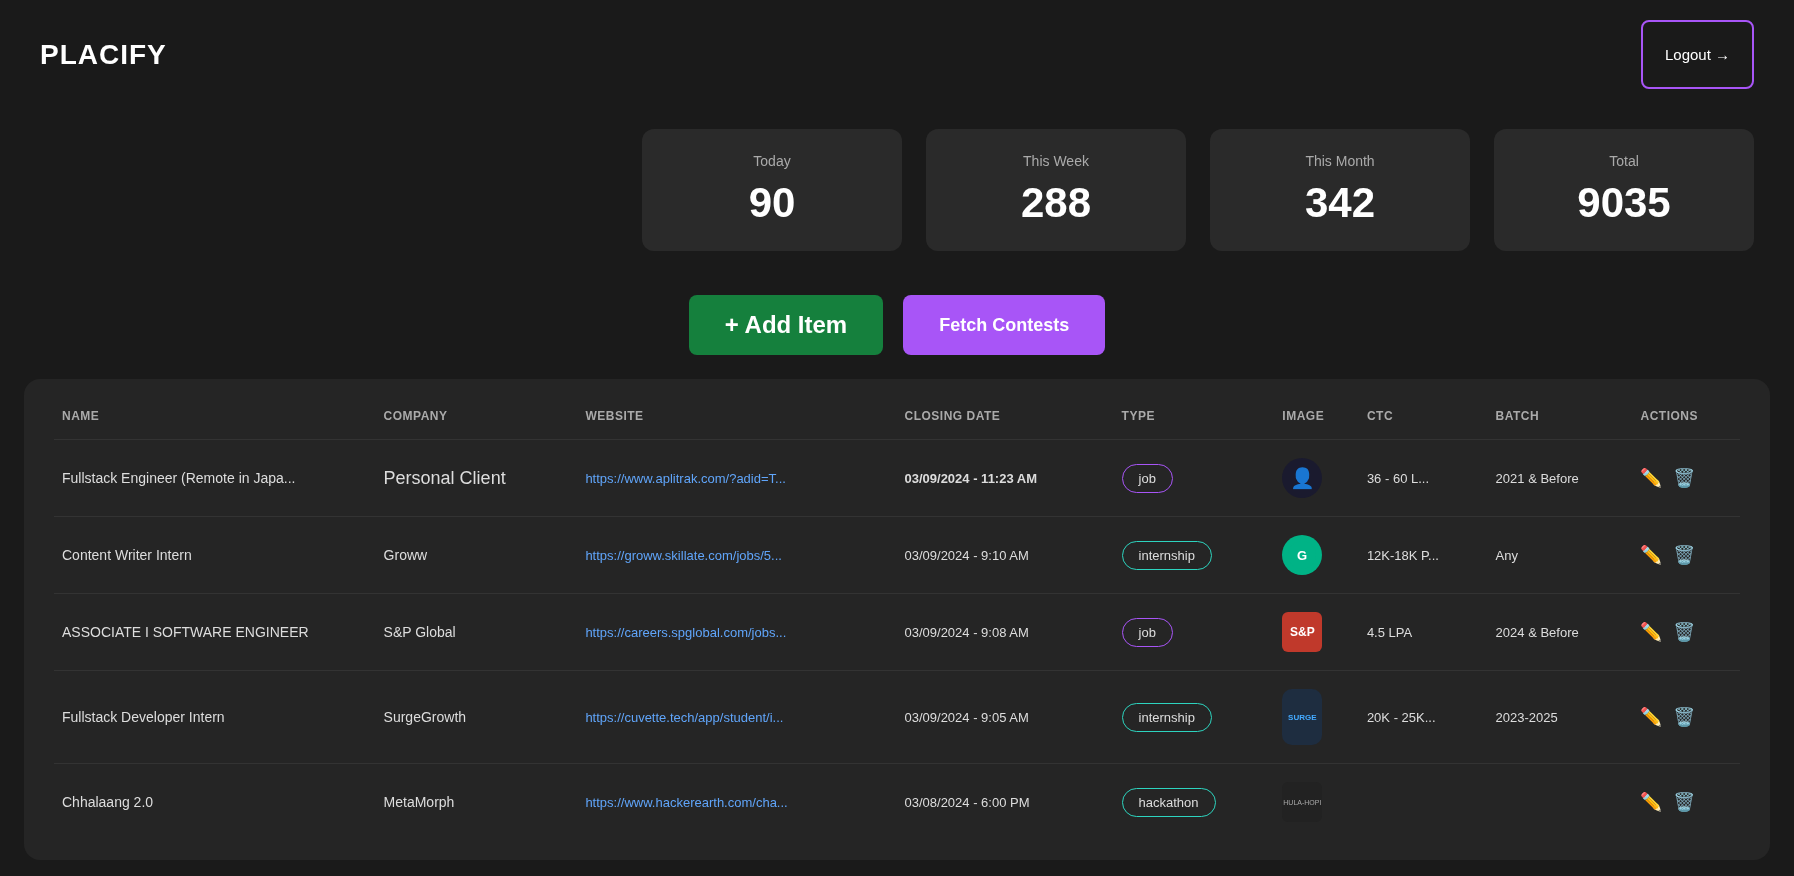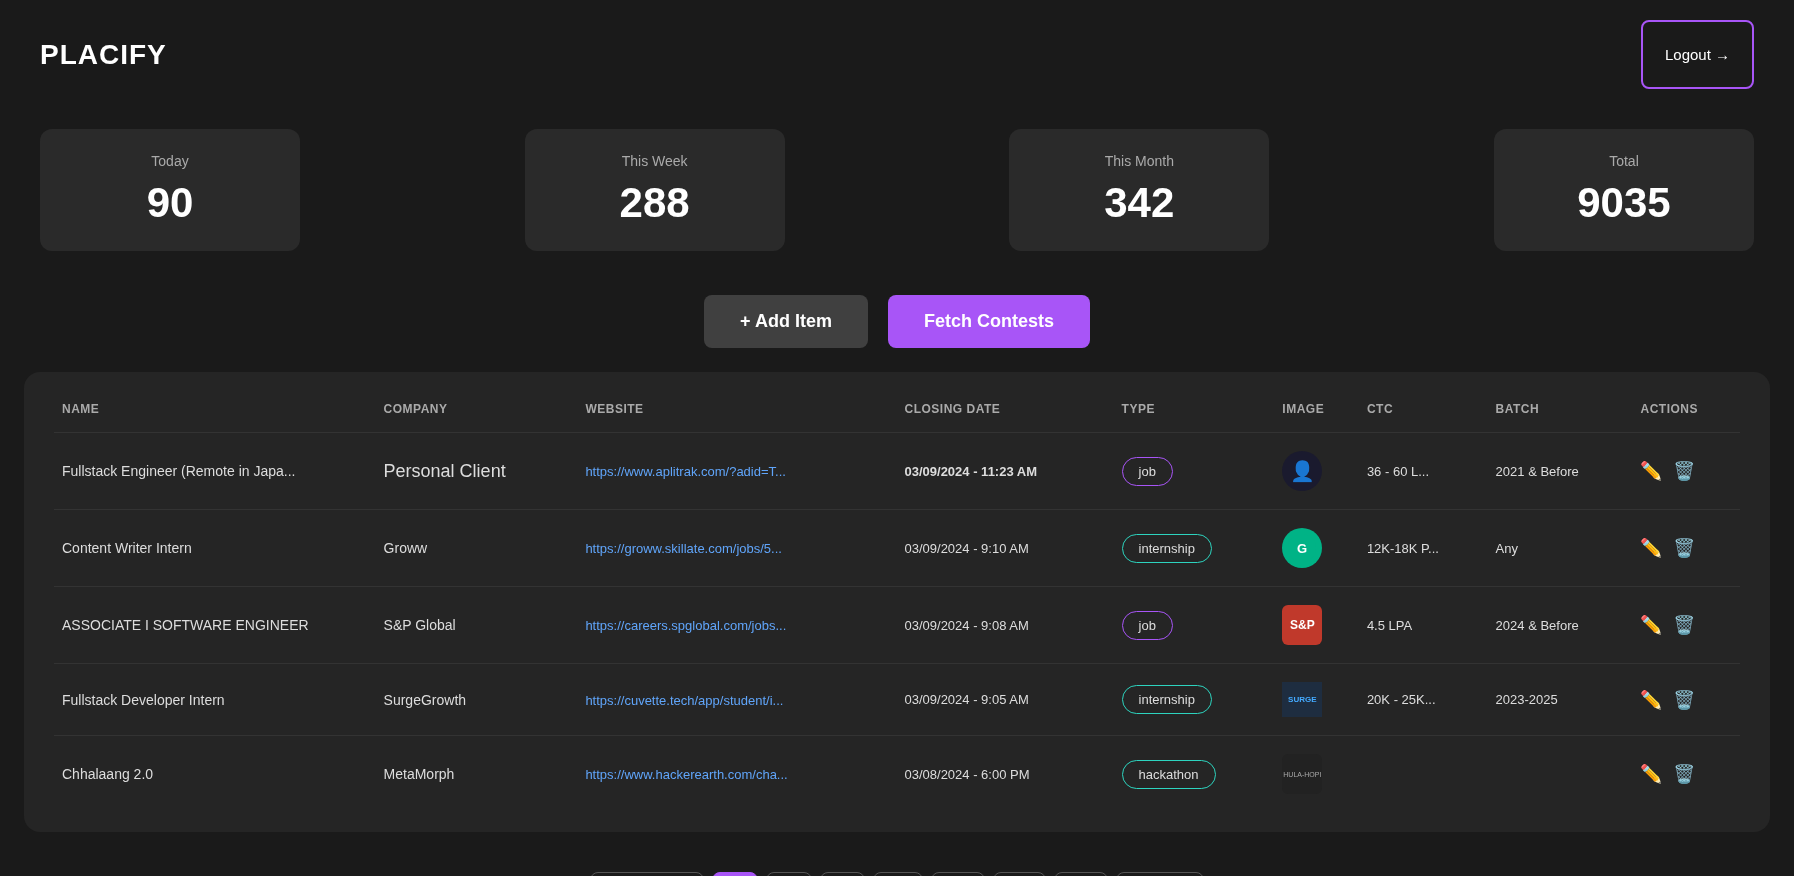--- a/index.html
+++ b/index.html
@@ -32,21 +32,21 @@
       cursor: pointer;
       font-size: 15px;
       display: flex;
       align-items: center;
       gap: 8px;
     }
 
     
     .stats-row {
       display: flex;
-      justify-content: space-between;
+      justify-content: flex-end;
       gap: 24px;
       padding: 20px 40px;
     }
     .stat-card {
       background: #2a2a2a;
       border-radius: 12px;
       padding: 24px 40px;
       min-width: 260px;
       text-align: center;
     }
@@ -62,26 +62,26 @@
     }
 
     
     .actions-row {
       display: flex;
       justify-content: center;
       gap: 20px;
       padding: 24px 40px;
     }
     .btn-add {
-      background: #404040;
+      background: #15803d;
       border: none;
       color: #ffffff;
       padding: 16px 36px;
       border-radius: 8px;
-      font-size: 18px;
+      font-size: 24px;
       font-weight: 600;
       cursor: pointer;
     }
     .btn-fetch {
       background: #a855f7;
       border: none;
       color: #ffffff;
       padding: 16px 36px;
       border-radius: 8px;
       font-size: 18px;
@@ -168,22 +168,22 @@
     }
     .logo-sp {
       background: #c0392b;
       border-radius: 6px;
       width: 40px; height: 40px;
       display: flex; align-items: center; justify-content: center;
       font-size: 12px; font-weight: bold; color: #fff;
     }
     .logo-surge {
       background: #1e2d40;
-      border-radius: 0;
-      width: 40px; height: 35px;
+      border-radius: 10px;
+      width: 40px; height: 56px;
       display: flex; align-items: center; justify-content: center;
       font-size: 10px; color: #5af;
     }
     .logo-metamorph {
       background: #222;
       border-radius: 6px;
       width: 40px; height: 40px;
       display: flex; align-items: center; justify-content: center;
       font-size: 9px; color: #aaa;
     }

